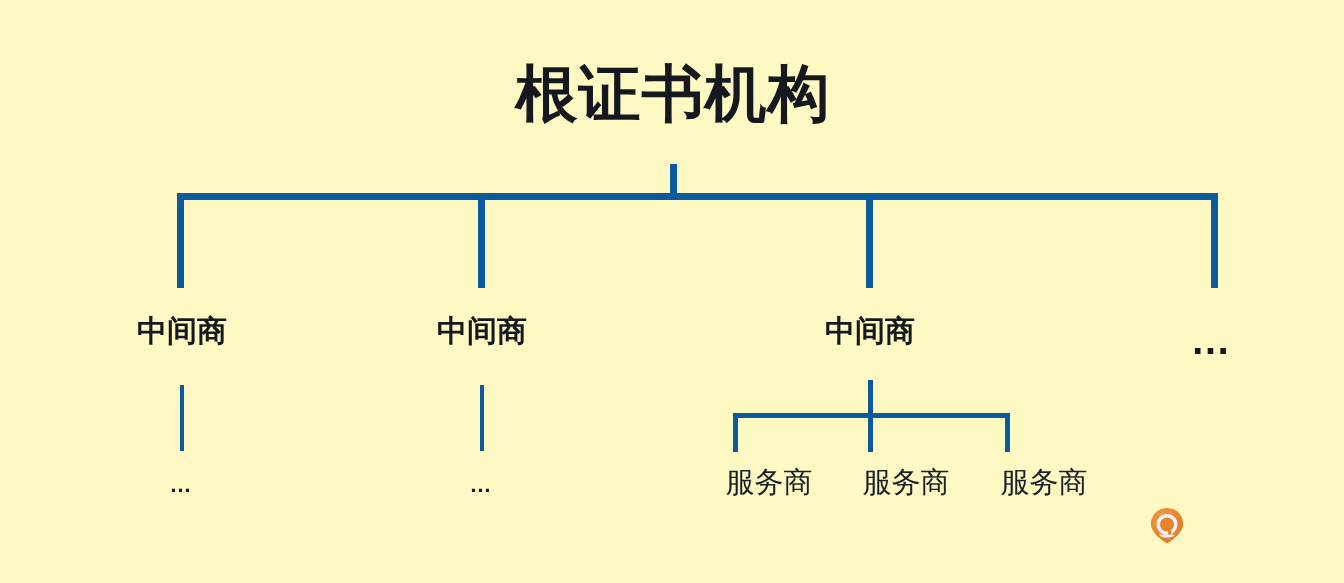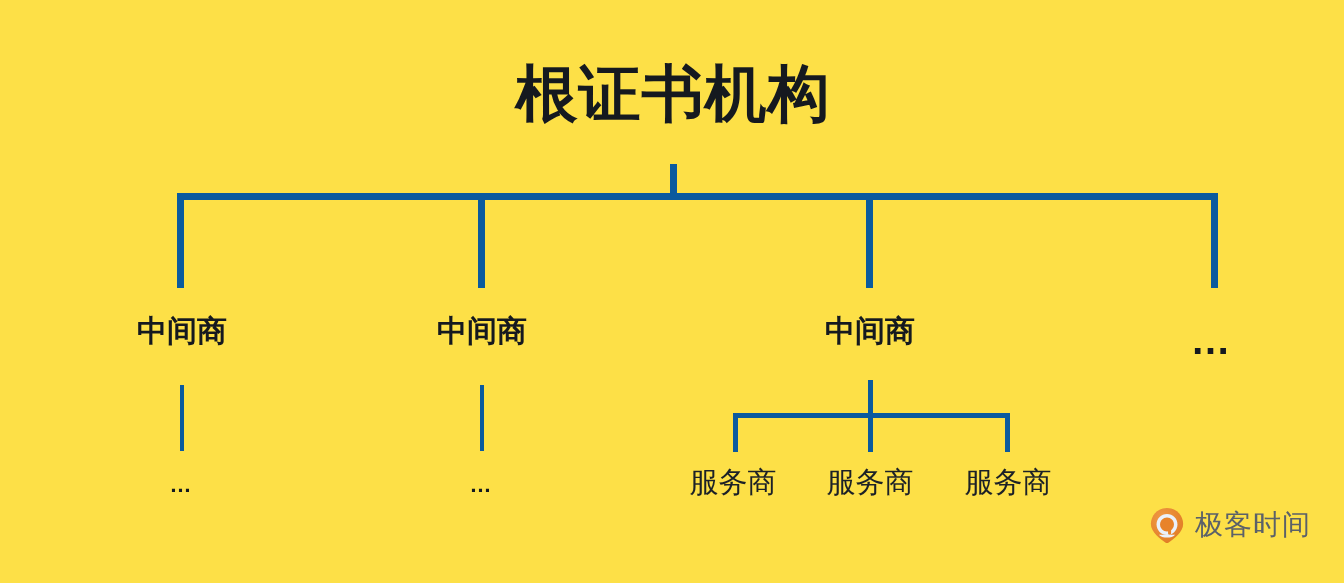--- a/index.html
+++ b/index.html
@@ -10,21 +10,21 @@
     width: 1344px;
     height: 583px;
     background: #eaf1fb;
     font-family: "Liberation Sans", "DejaVu Sans", sans-serif;
     overflow: hidden;
   }
   #diagram-root {
     position: relative;
     width: 1344px;
     height: 583px;
-    background: #fde047;
+    background: #fef9c3;
   }
 
   
   .node-label {
     position: absolute;
     white-space: nowrap;
     color: #15191f;
     transform: translateX(-50%);
     text-align: center;
   }
@@ -45,20 +45,21 @@
     font-weight: bold;
     letter-spacing: 3px;
     top: 318px;
     color: #15191f;
   }
   .leaf-label {
     font-size: 29px;
     font-weight: normal;
     top: 463px;
     color: #1c2127;
+    margin-left: 36px;
   }
   .sub-ellipsis {
     font-size: 22px;
     font-weight: bold;
     letter-spacing: 3px;
     top: 472px;
     color: #15191f;
   }
 
   
@@ -145,16 +146,15 @@
           </radialGradient>
         </defs>
         <path d="M20 2 C10.6 2 3 9.6 3 19 C3 27.5 13 35 18.2 38.4 C19.3 39.1 20.7 39.1 21.8 38.4 C27 35 37 27.5 37 19 C37 9.6 29.4 2 20 2 Z" fill="url(#pinGrad)"></path>
         <path d="M20 8.5 C13.9 8.5 9 13.4 9 19.5 C9 25.6 13.9 30.5 20 30.5 C26.1 30.5 31 25.6 31 19.5 C31 13.4 26.1 8.5 20 8.5 Z" fill="#eaf1fb"></path>
         <path d="M20 12.2 C16.0 12.2 12.7 15.5 12.7 19.5 C12.7 23.5 16.0 26.8 20 26.8 C24.0 26.8 27.3 23.5 27.3 19.5 C27.3 15.5 24.0 12.2 20 12.2 Z" fill="#e8832a"></path>
         <rect x="21.1" y="18.6" width="3.2" height="11.6" rx="1.2" fill="#e8832a"></rect>
         <path d="M11.5 30.2 C14.5 34.2 25.5 34.2 28.5 30.2 Z" fill="#eaf1fb"></path>
         <path d="M12.6 30.6 C15.4 34.0 24.6 34.0 27.4 30.6 Z" fill="#e8832a" opacity="0"></path>
       </svg>
     </span>
-    <span class="logo-text">极客时间</span>
   </div>
 
 </div>
 
 </body></html>

